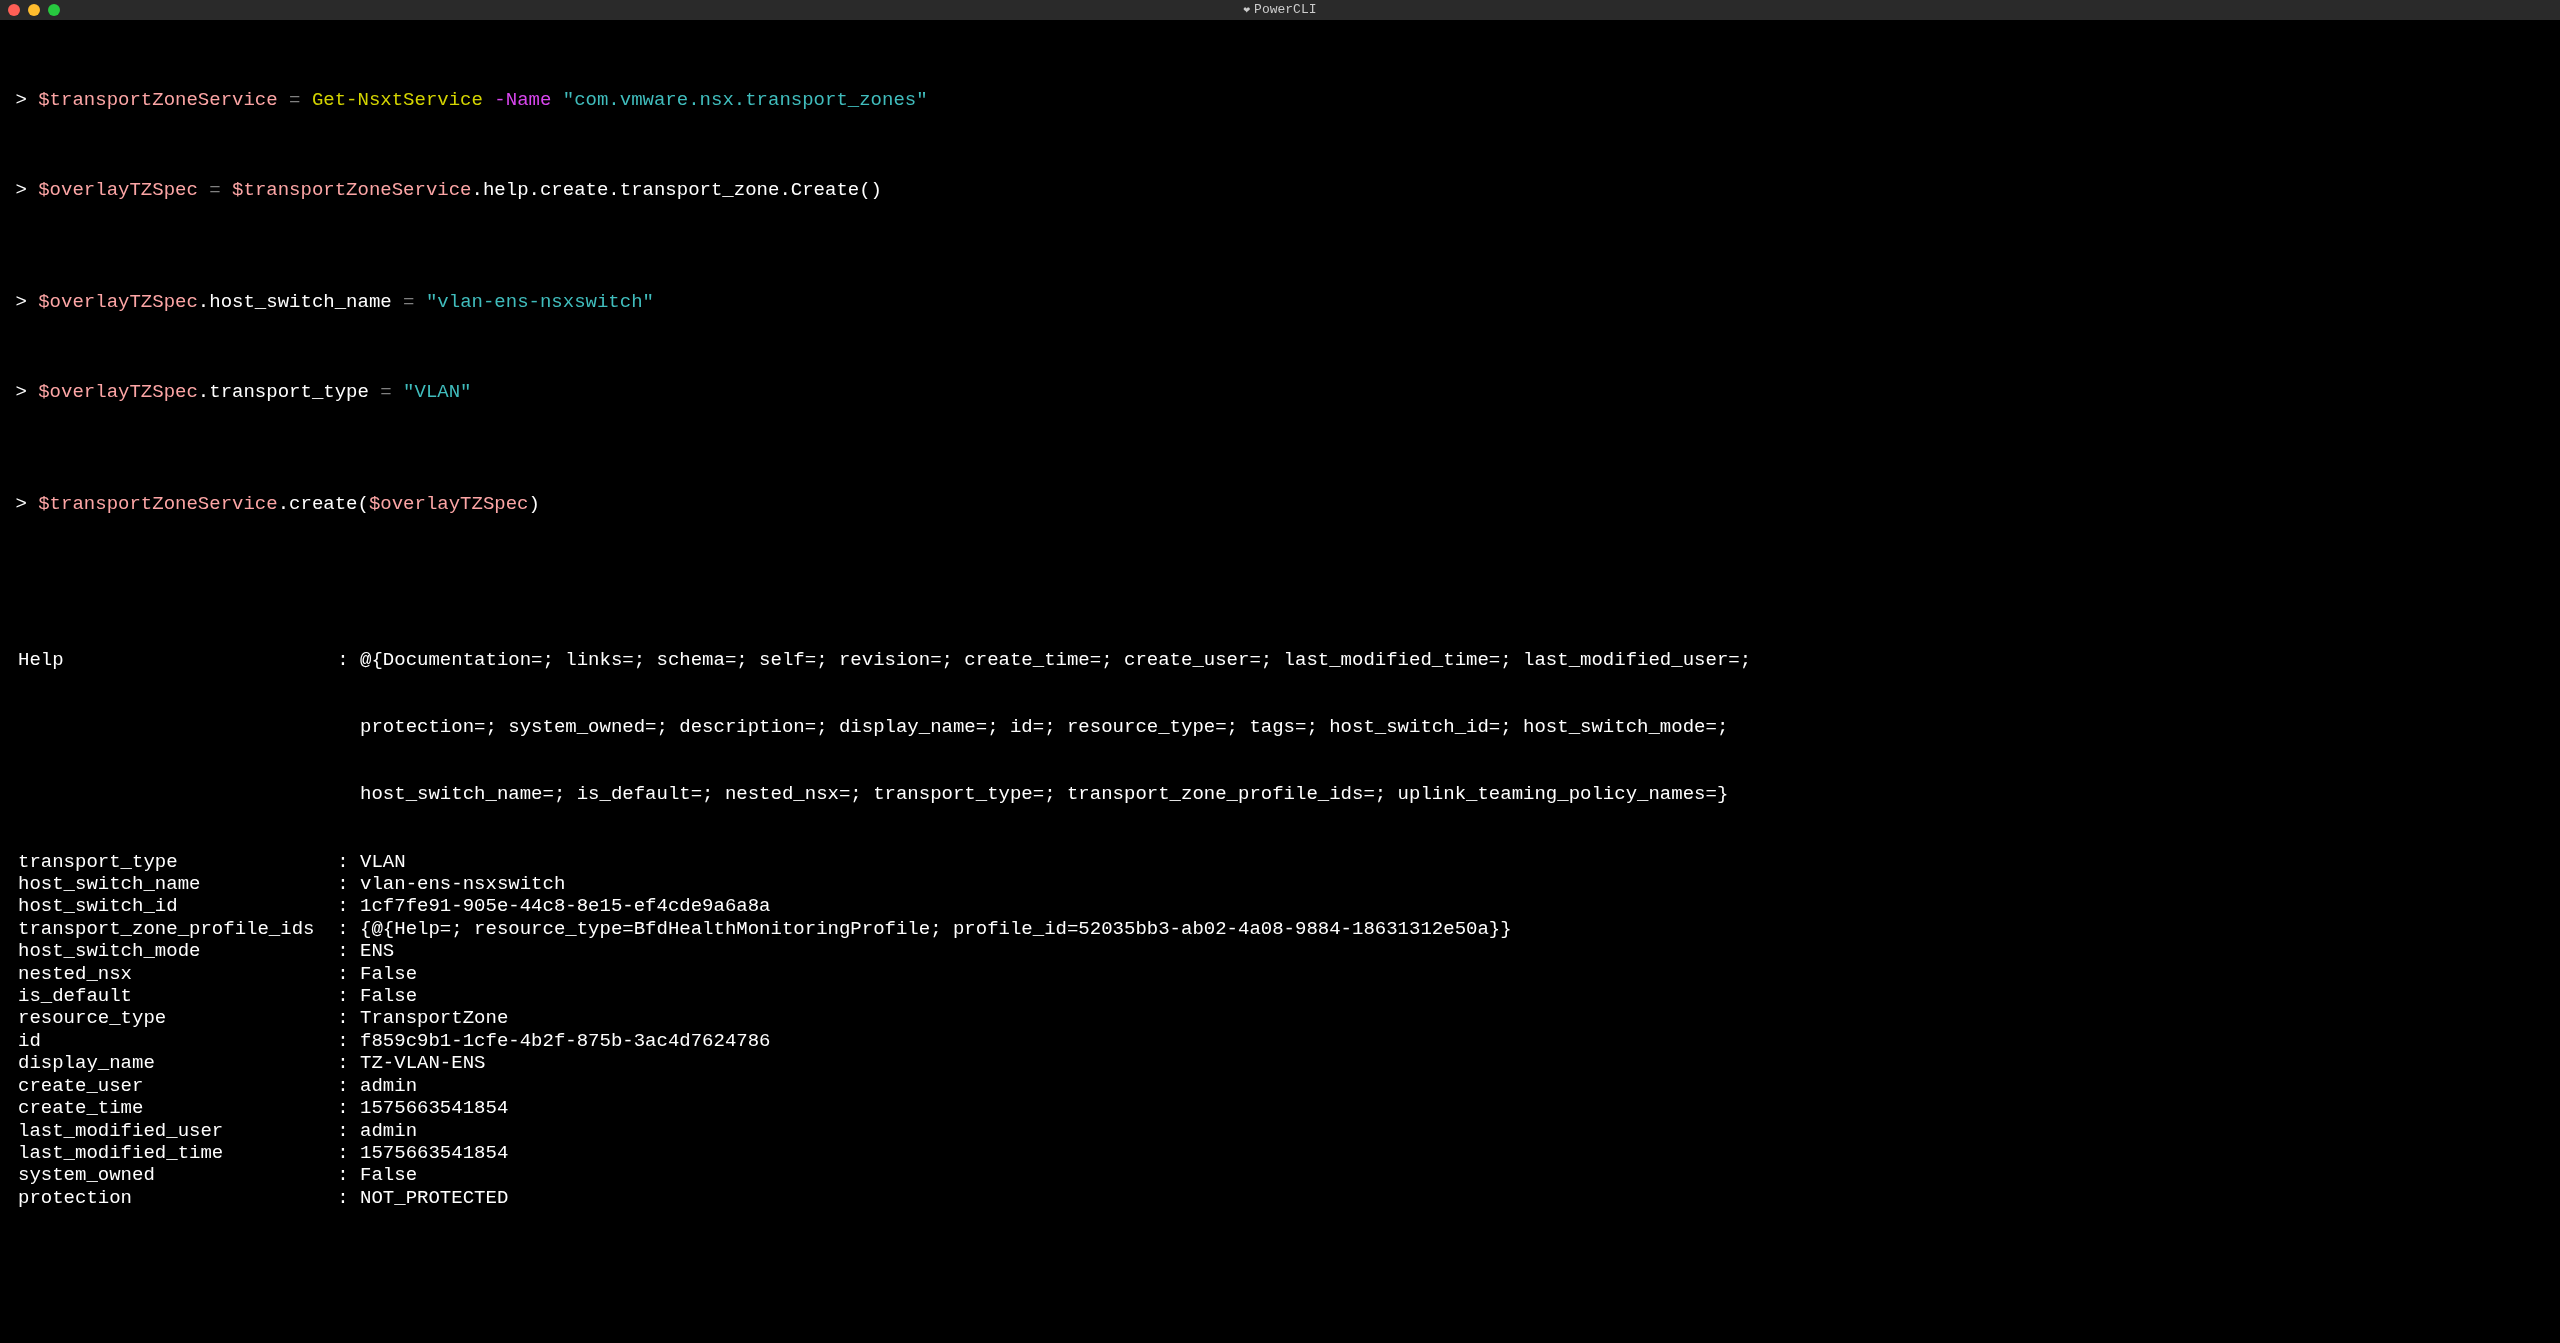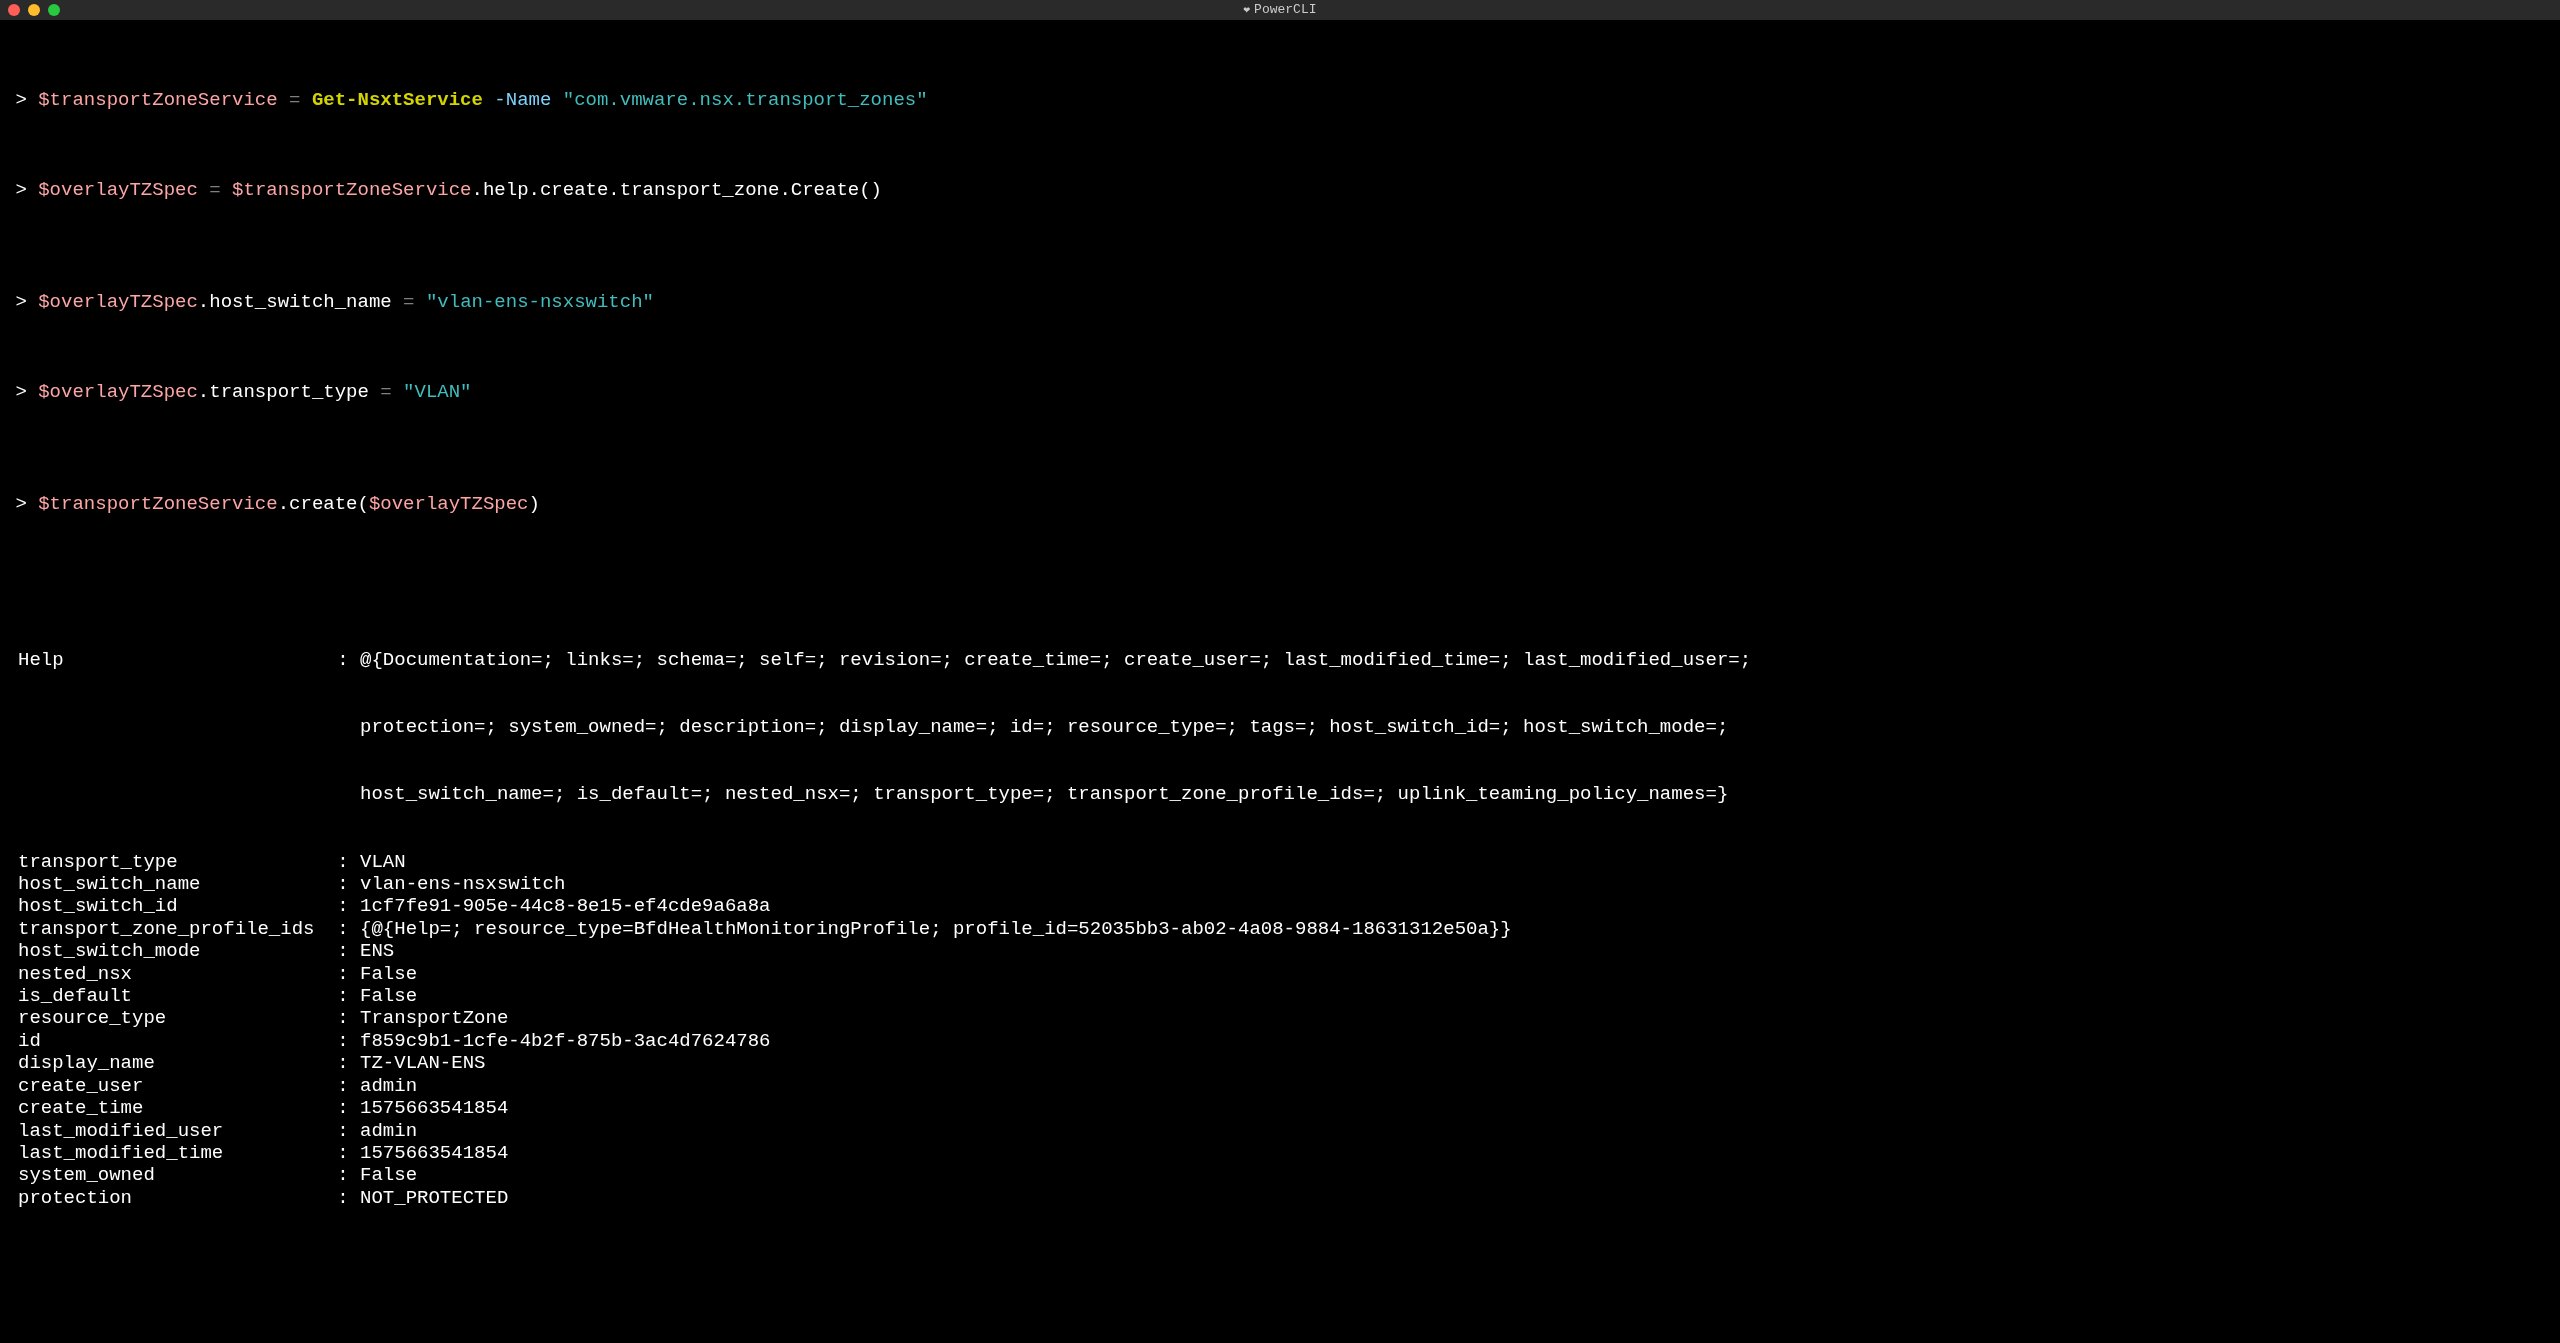--- a/index.html
+++ b/index.html
@@ -54,22 +54,22 @@
     .terminal {
       padding: 2px 4px;
       white-space: pre;
       letter-spacing: 0;
     }
     .line {
       white-space: pre;
     }
     .prompt { color: #fff; }
     .var { color: #fca5a5; }
-    .cmd { color: #d4d400; font-weight: bold; }
-    .param { color: #7dd3fc; }
+    .cmd { color: #d4d400; }
+    .param { color: #d946ef; }
     .str { color: #40bdbd; }
     .op { color: #808080; }
     .white { color: #fff; }
     .output-block {
       margin-top: 22px;
     }
     .out-line {
       white-space: pre;
       color: #fff;
       margin-left: 14px;

